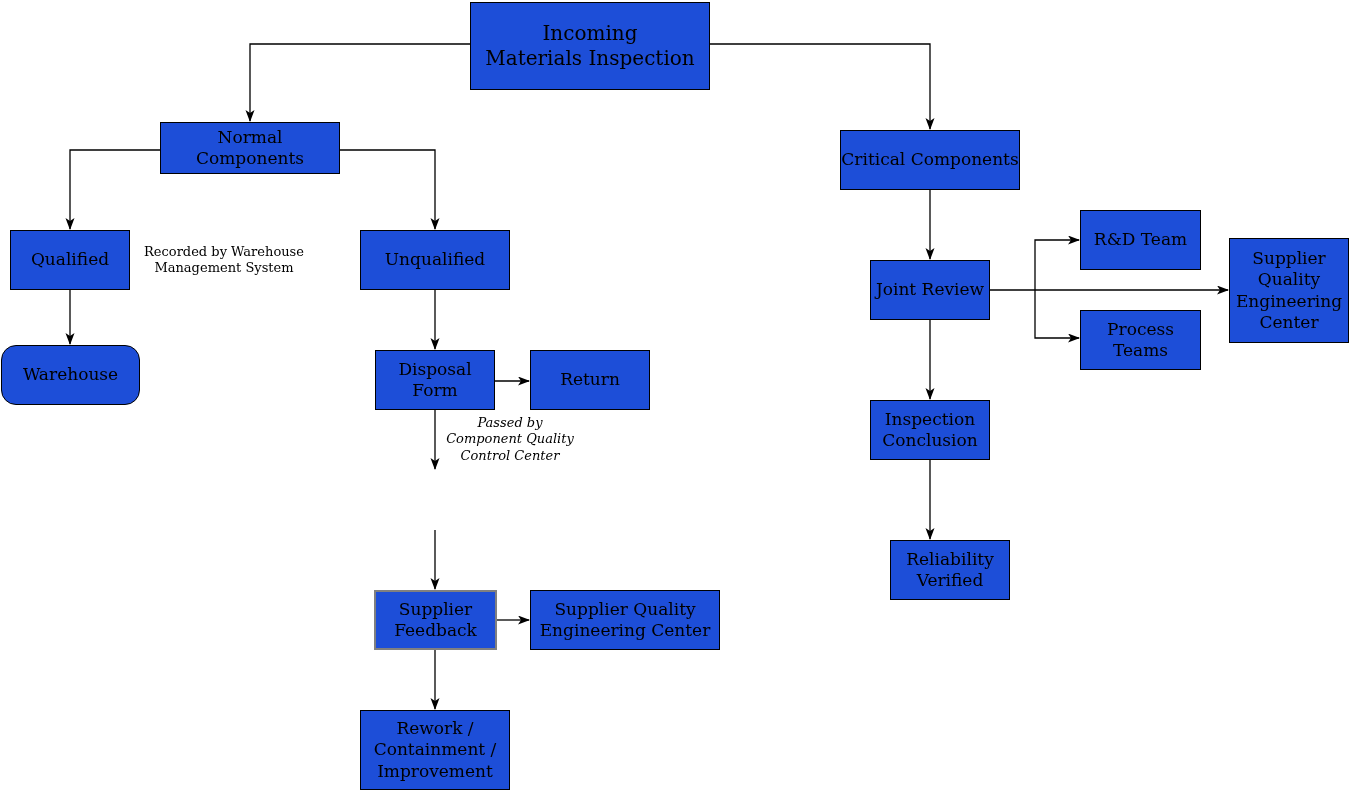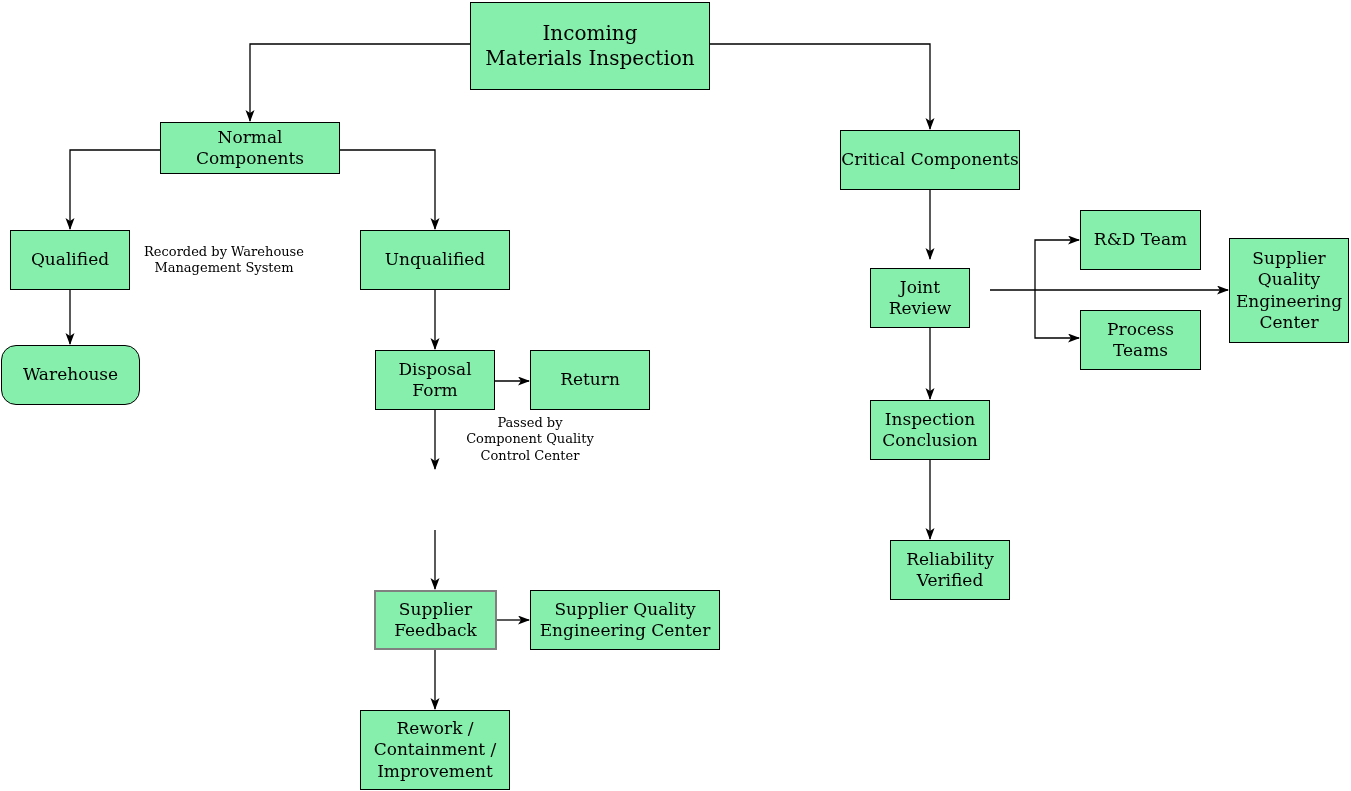--- a/index.html
+++ b/index.html
@@ -9,21 +9,21 @@
     background:#ffffff;
     color:#000000;
     font-family:"DejaVu Serif","Liberation Serif",serif;
     overflow:hidden;
   }
   #edge-layer{position:absolute;left:0;top:0;z-index:1;}
   #edge-layer polyline{fill:none;stroke:#000000;stroke-width:1.3;}
   .node{
     position:absolute;
     box-sizing:border-box;
-    background:#86efac;
+    background:#1d4ed8;
     border:1px solid #000000;
     display:flex;align-items:center;justify-content:center;
     text-align:center;
     white-space:pre-line;
     font-size:17px;line-height:1.25;
     z-index:2;
   }
   .node.selected{border:2px solid #808080;}
   .node.title{font-size:20px;}
   .annotation{
@@ -73,30 +73,30 @@
 Form</span></div>
     <div class="node" style="left: 530px; top: 350px; width: 120px; height: 60px;"><span>Return</span></div>
     <div class="node selected" style="left: 374px; top: 590px; width: 123px; height: 60px;"><span>Supplier
 Feedback</span></div>
     <div class="node" style="left: 530px; top: 590px; width: 190px; height: 60px;"><span>Supplier Quality
 Engineering Center</span></div>
     <div class="node" style="left: 360px; top: 710px; width: 150px; height: 80px;"><span>Rework /
 Containment /
 Improvement</span></div>
     <div class="node" style="left: 840px; top: 130px; width: 180px; height: 60px;"><span>Critical Components</span></div>
-    <div class="node" style="left: 870px; top: 260px; width: 100px; height: 60px; margin-top: 8px;"><span>Joint Review</span></div>
+    <div class="node" style="left: 870px; top: 260px; width: 120px; height: 60px;"><span>Joint Review</span></div>
     <div class="node" style="left: 1080px; top: 210px; width: 121px; height: 60px;"><span>R&amp;D Team</span></div>
     <div class="node" style="left: 1080px; top: 310px; width: 121px; height: 60px;"><span>Process
 Teams</span></div>
     <div class="node" style="left: 1229px; top: 238px; width: 120px; height: 105px;"><span>Supplier
 Quality
 Engineering
 Center</span></div>
     <div class="node" style="left: 870px; top: 400px; width: 120px; height: 60px;"><span>Inspection
 Conclusion</span></div>
     <div class="node" style="left: 870px; top: 540px; width: 120px; height: 60px; margin-left: 20px;"><span>Reliability
 Verified</span></div>
     <div class="annotation" style="left: 224px; top: 244px;">Recorded by Warehouse
 Management System</div>
-    <div class="annotation" style="left: 530px; top: 415px;">Passed by
+    <div class="annotation" style="left: 510px; top: 415px; font-style: italic;">Passed by
 Component Quality
 Control Center</div>
   </div>
 
 </body></html>

